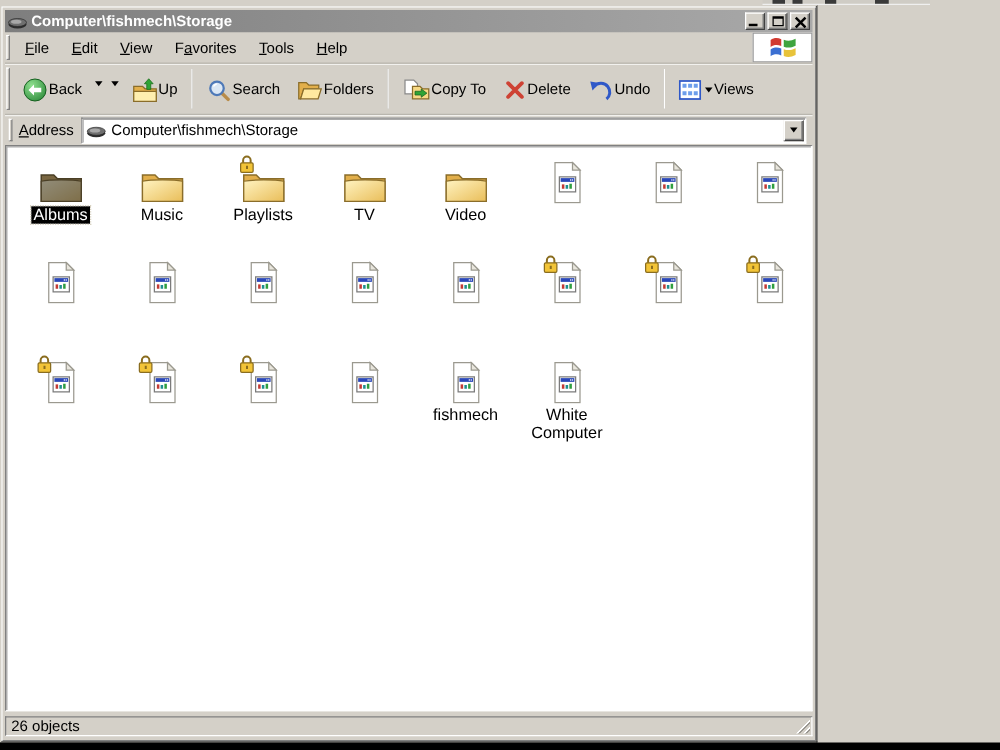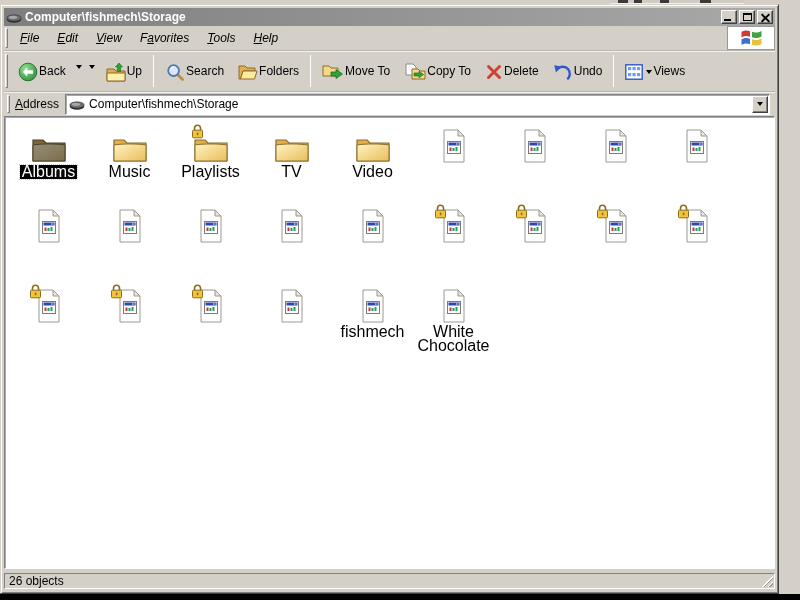--- a/index.html
+++ b/index.html
@@ -15,21 +15,21 @@
   
   .top-strip{position:absolute;left:0;top:0;width:800px;height:4px;background:var(--chrome);}
   .frag{position:absolute;left:610px;top:0;width:134px;height:4px;background:#CFCCC5;border-bottom:1px solid #EFEFEF;}
   .frag i{position:absolute;top:0;height:3px;background:#3a3a3a;}
   .frag .m1{left:8px;width:10px;}
   .frag .m2{left:24px;width:8px;}
   .frag .m3{left:50px;width:9px;}
   .frag .m4{left:90px;width:11px;}
 
   
-  .window{position:absolute;left:0;top:4px;width:779px;height:590px;background:var(--chrome);
+  .window{position:absolute;left:0;top:4px;width:654px;height:590px;background:var(--chrome);
     border:1px solid;border-color:var(--chrome) #404040 #404040 var(--chrome);
     box-shadow:inset 1px 1px 0 #FFFFFF, inset -1px -1px 0 #808080;
     padding:3px 3px 2px 3px;display:flex;flex-direction:column;}
 
   .titlebar{height:18px;flex:0 0 18px;display:flex;align-items:center;gap:3px;padding:0 2px;
     background:linear-gradient(90deg,var(--title-from),var(--title-to));}
   .title-icon{width:16px;height:14px;display:flex;align-items:center;}
   .title-text{flex:1;color:#fff;font-weight:bold;font-size:12px;white-space:nowrap;overflow:hidden;line-height:18px;}
   .win-controls{display:flex;align-items:center;}
   .win-btn{width:16px;height:14px;margin-left:2px;padding:0;background:var(--chrome);
@@ -41,21 +41,21 @@
   .close-button .glyph{position:relative;width:9px;height:9px;margin-bottom:1px;}
   .close-button .glyph::before,.close-button .glyph::after{content:"";position:absolute;left:-1px;top:3.5px;width:11px;height:2px;background:#000;}
   .close-button .glyph::before{transform:rotate(45deg);}
   .close-button .glyph::after{transform:rotate(-45deg);}
 
   .grip{width:3px;align-self:stretch;margin:2px 3px 2px 1px;background:var(--chrome);
     border:1px solid;border-color:#fff #808080 #808080 #fff;}
 
   .menubar{height:24px;flex:0 0 24px;display:flex;align-items:stretch;background:var(--chrome);}
   .menu-items{display:flex;align-items:center;flex:1;}
-  .menu-item{padding:3px 9px;cursor:default;white-space:nowrap;font-style:italic;}
+  .menu-item{padding:3px 9px;cursor:default;white-space:nowrap;}
   .logo-box{width:48px;flex:0 0 48px;background:#fff;border:1px solid #9a9a9a;
     display:flex;align-items:center;justify-content:center;}
 
   .toolbar{height:41px;flex:0 0 41px;display:flex;align-items:stretch;
     border-top:1px solid #b9b6ae;box-shadow:inset 0 1px 0 #f2f1ee;padding:1px 0;}
   .tb-buttons{display:flex;align-items:stretch;flex:1;}
   .tb-btn{display:flex;flex-direction:row;align-items:center;justify-content:center;
     padding:2px 7px 1px 7px;min-width:42px;gap:1px;cursor:default;}
   .tb-iconrow{display:flex;align-items:center;gap:3px;}
   .tb-icon{display:flex;align-items:center;justify-content:center;height:20px;}
@@ -76,21 +76,21 @@
     display:flex;align-items:center;justify-content:center;padding:0;}
 
   .content{flex:1;background:var(--content-bg);overflow:hidden;
     border:1px solid;border-color:#808080 #fff #fff #808080;box-shadow:inset 1px 1px 0 #a9a9a9;position:relative;}
   .icon-grid{display:grid;grid-template-columns:repeat(9,81px);grid-auto-rows:80px;padding:9px 0 0 3px;}
   .cell{display:flex;flex-direction:column;align-items:center;}
   .icon-wrap{position:relative;width:48px;height:37px;display:flex;align-items:flex-end;justify-content:center;}
   .fs-icon{display:block;line-height:0;}
   .fs-icon.sel{filter:brightness(0.58) saturate(0.65);}
   .lock{position:absolute;left:4px;top:-2px;line-height:0;}
-  .item-label{margin-top:2px;max-width:78px;padding:0 2px;text-align:center;font-size:16px;line-height:14px;}
+  .item-label{margin-top:2px;max-width:78px;padding:0 2px;text-align:center;font-size:13px;line-height:14px;}
   .item-label:empty{display:none;}
   .item-label.selected{background:var(--sel-bg);color:var(--sel-fg);outline:1px dotted #d8d2c2;}
 
   .statusbar{height:20px;flex:0 0 20px;margin-top:2px;display:flex;align-items:center;}
   .status-panel{flex:1;border:1px solid;border-color:#808080 #fff #fff #808080;
     display:flex;align-items:center;padding-left:4px;position:relative;}
   .resize-grip{position:absolute;right:1px;bottom:1px;width:12px;height:12px;
     background:repeating-linear-gradient(-45deg,transparent 0 2px,#9a9791 2px 3px,#fff 3px 4px);
     clip-path:polygon(100% 0,100% 100%,0 100%);}
 
@@ -205,29 +205,20 @@
                 <path d="M1 3 L7 3 L9 5 L17 5 L17 8 L5 8 L2.5 16 L1 16 Z" fill="#E2AF4B" stroke="#8A6D2A"></path>
                 <path d="M5 8 L19 8 L16.5 16 L2.5 16 Z" fill="#FFE9A0" stroke="#8A6D2A"></path>
               </svg>
             </span>
             <span class="tb-label">Folders</span>
           </div>
           <div class="tb-sep"></div>
           <div class="tb-btn">
             <span class="tb-icon">
               <svg width="22" height="18" viewBox="0 0 22 18">
-                <path d="M1 3 L7 3 L9 5 L16 5 L16 13 L1 13 Z" fill="#F7D985" stroke="#8A6D2A"></path>
-                <path d="M9 9 L14 9 L14 6.5 L20.5 11 L14 15.5 L14 13 L9 13 Z" fill="#2FA435" stroke="#15601F" stroke-width="0.7"></path>
-              </svg>
-            </span>
-            <span class="tb-label">Move To</span>
-          </div>
-          <div class="tb-btn">
-            <span class="tb-icon">
-              <svg width="22" height="18" viewBox="0 0 22 18">
                 <path d="M2 1 L9 1 L12 4 L12 12 L2 12 Z" fill="#fff" stroke="#8a8a8a"></path>
                 <path d="M8 6 L14 6 L16 8 L21 8 L21 16 L8 16 Z" fill="#F7D985" stroke="#8A6D2A"></path>
                 <path d="M10 10 L15 10 L15 8.2 L19.5 11.5 L15 14.8 L15 13 L10 13 Z" fill="#2FA435" stroke="#15601F" stroke-width="0.6"></path>
               </svg>
             </span>
             <span class="tb-label">Copy To</span>
           </div>
           <div class="tb-btn">
             <span class="tb-icon">
               <svg width="18" height="18" viewBox="0 0 18 18">
@@ -679,21 +670,21 @@
                   <path d="M19 1 L19 7 L25 7 Z" fill="#E9E6DD" stroke="#9B998F" stroke-width="1"></path>
                   <rect x="8.5" y="12.5" width="13" height="12" fill="#FFFFFF" stroke="#7B7B7B"></rect>
                   <rect x="9.5" y="13.5" width="11" height="3" fill="#2A47B8"></rect>
                   <rect x="17" y="14.5" width="1" height="1" fill="#fff"></rect>
                   <rect x="18.5" y="14.5" width="1" height="1" fill="#fff"></rect>
                   <rect x="10.5" y="18.5" width="2" height="3.5" fill="#C23A34"></rect>
                   <rect x="13.5" y="19" width="2" height="3" fill="#1F8F8F"></rect>
                   <rect x="16.5" y="18" width="2" height="4" fill="#2F9E3F"></rect>
                 </svg></span>
             </div>
-            <div class="item-label">White Chocolate</div>
+            <div class="item-label">White Computer</div>
           </div>
         </div>
     </div>
 
     <div class="statusbar">
       <div class="status-panel">
         <span>26 objects</span>
         <span class="resize-grip"></span>
       </div>
     </div>

